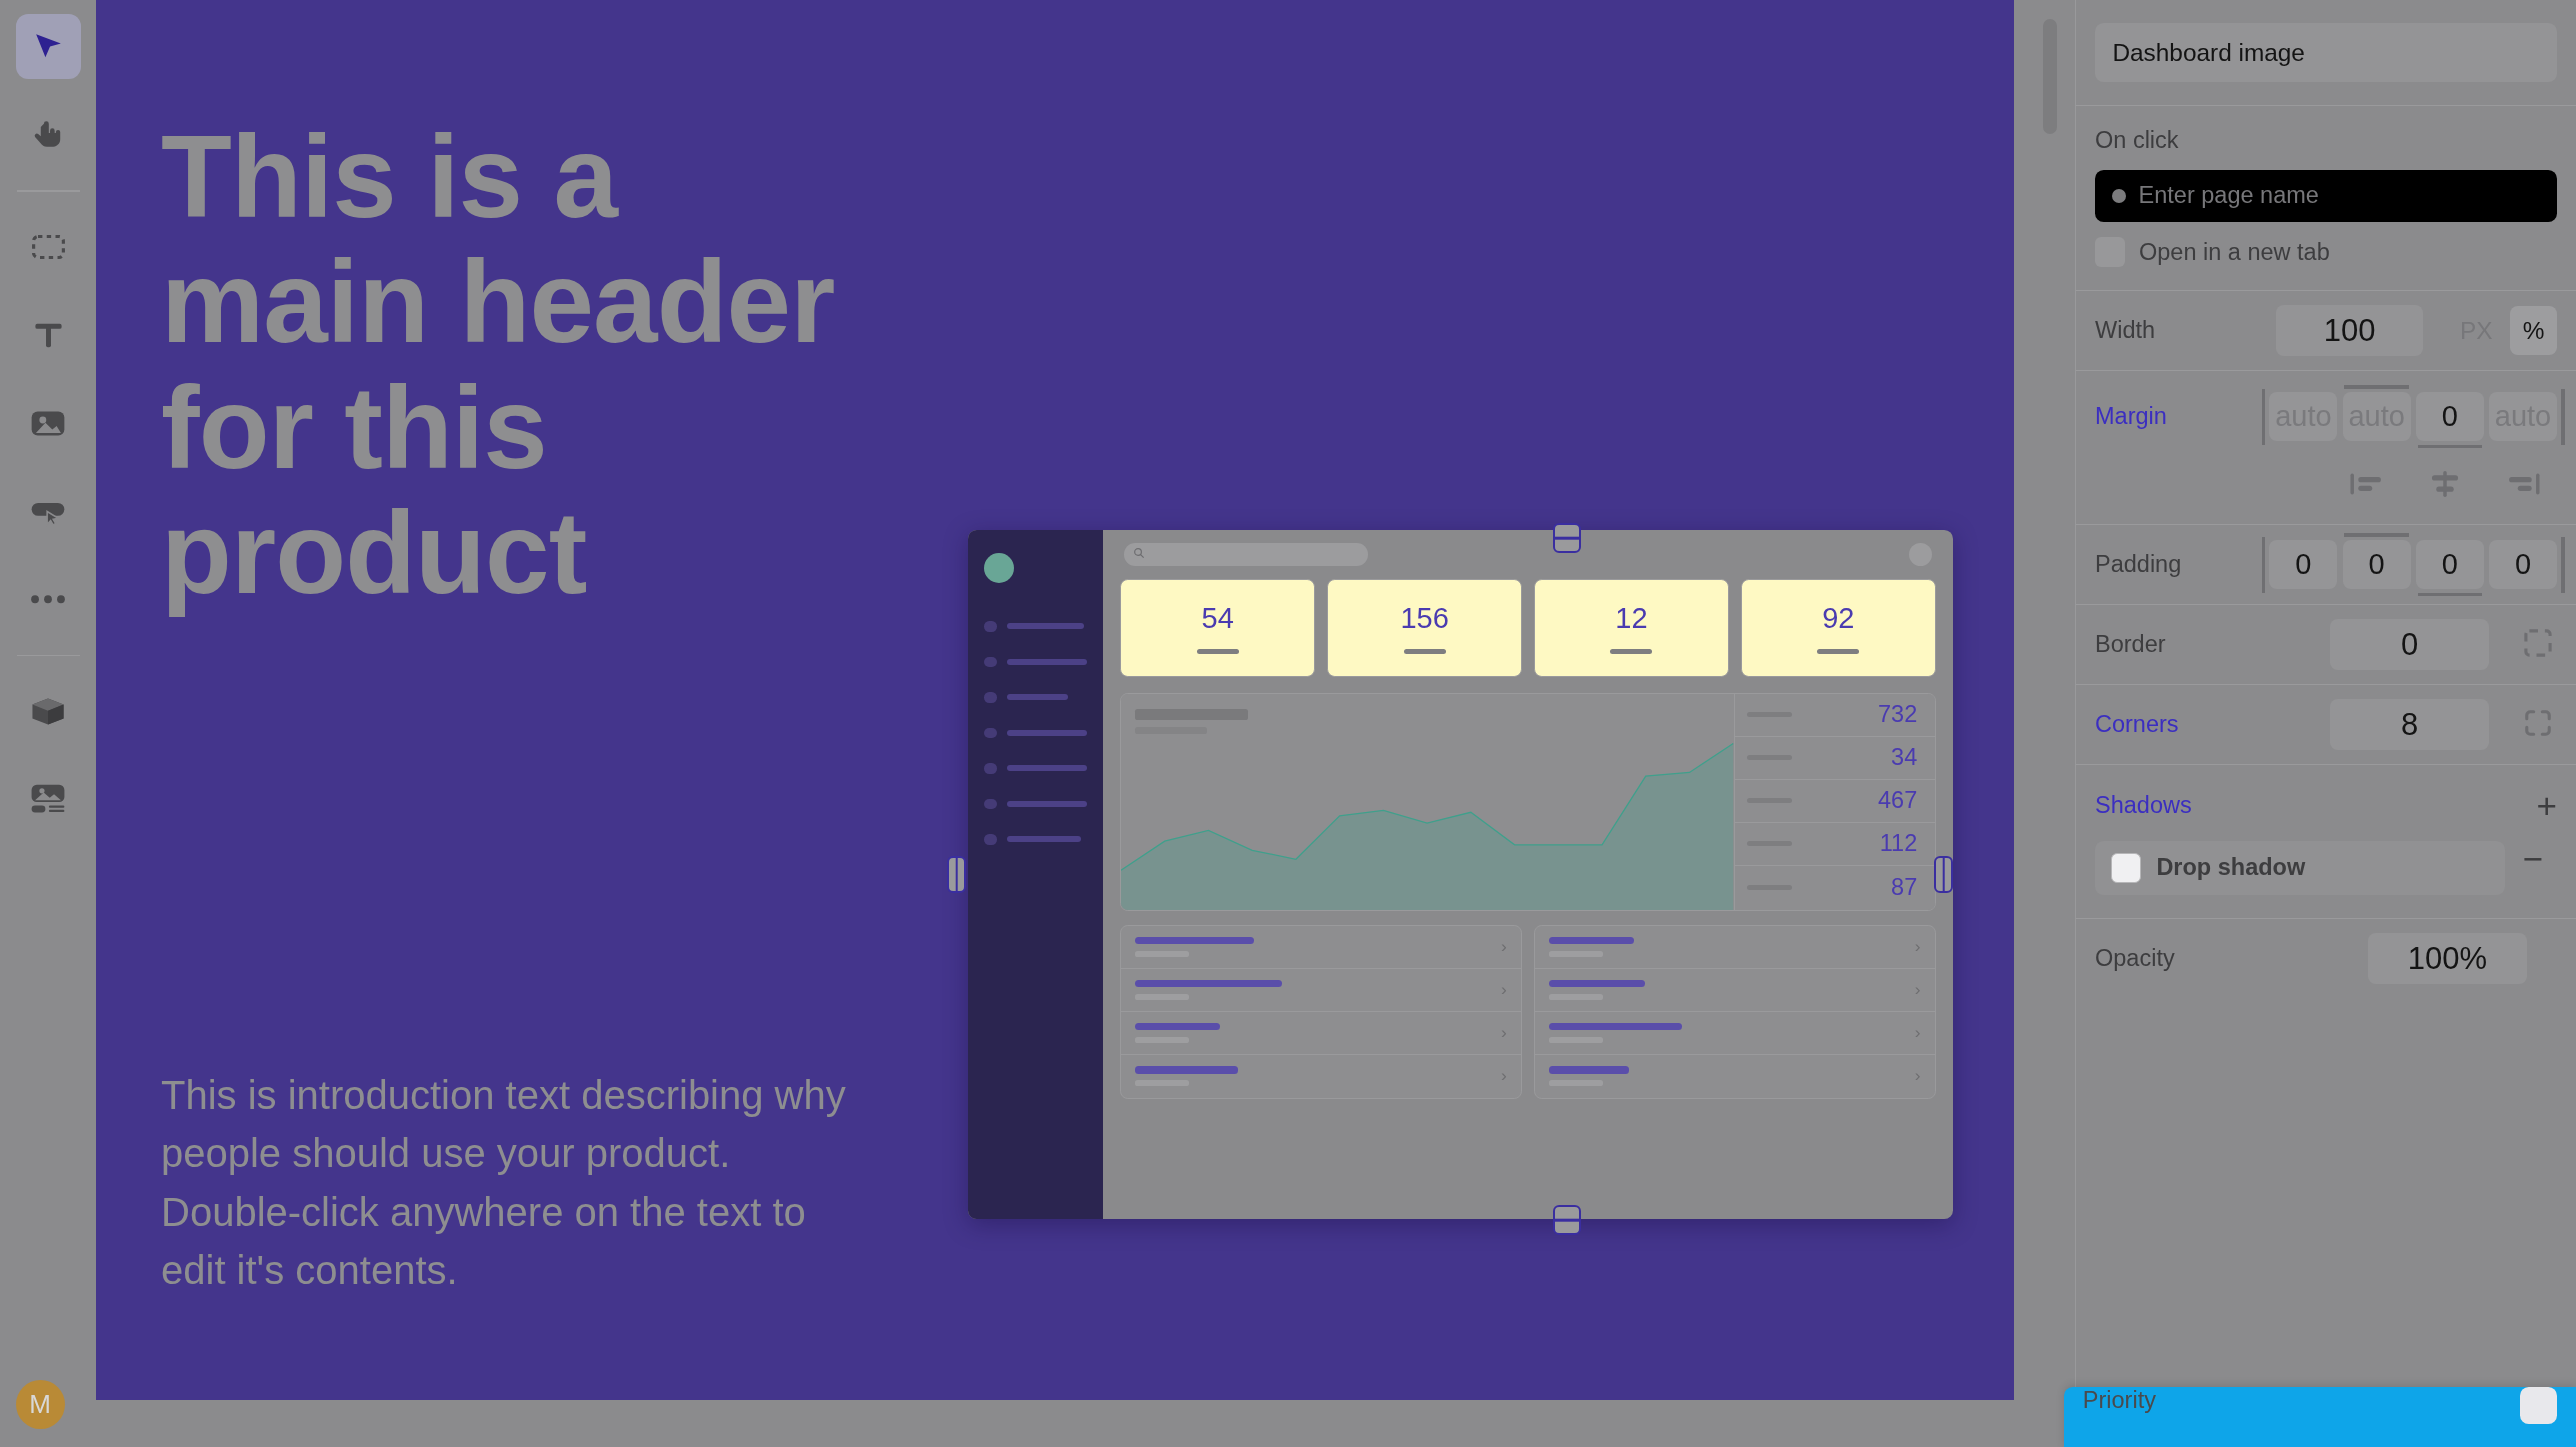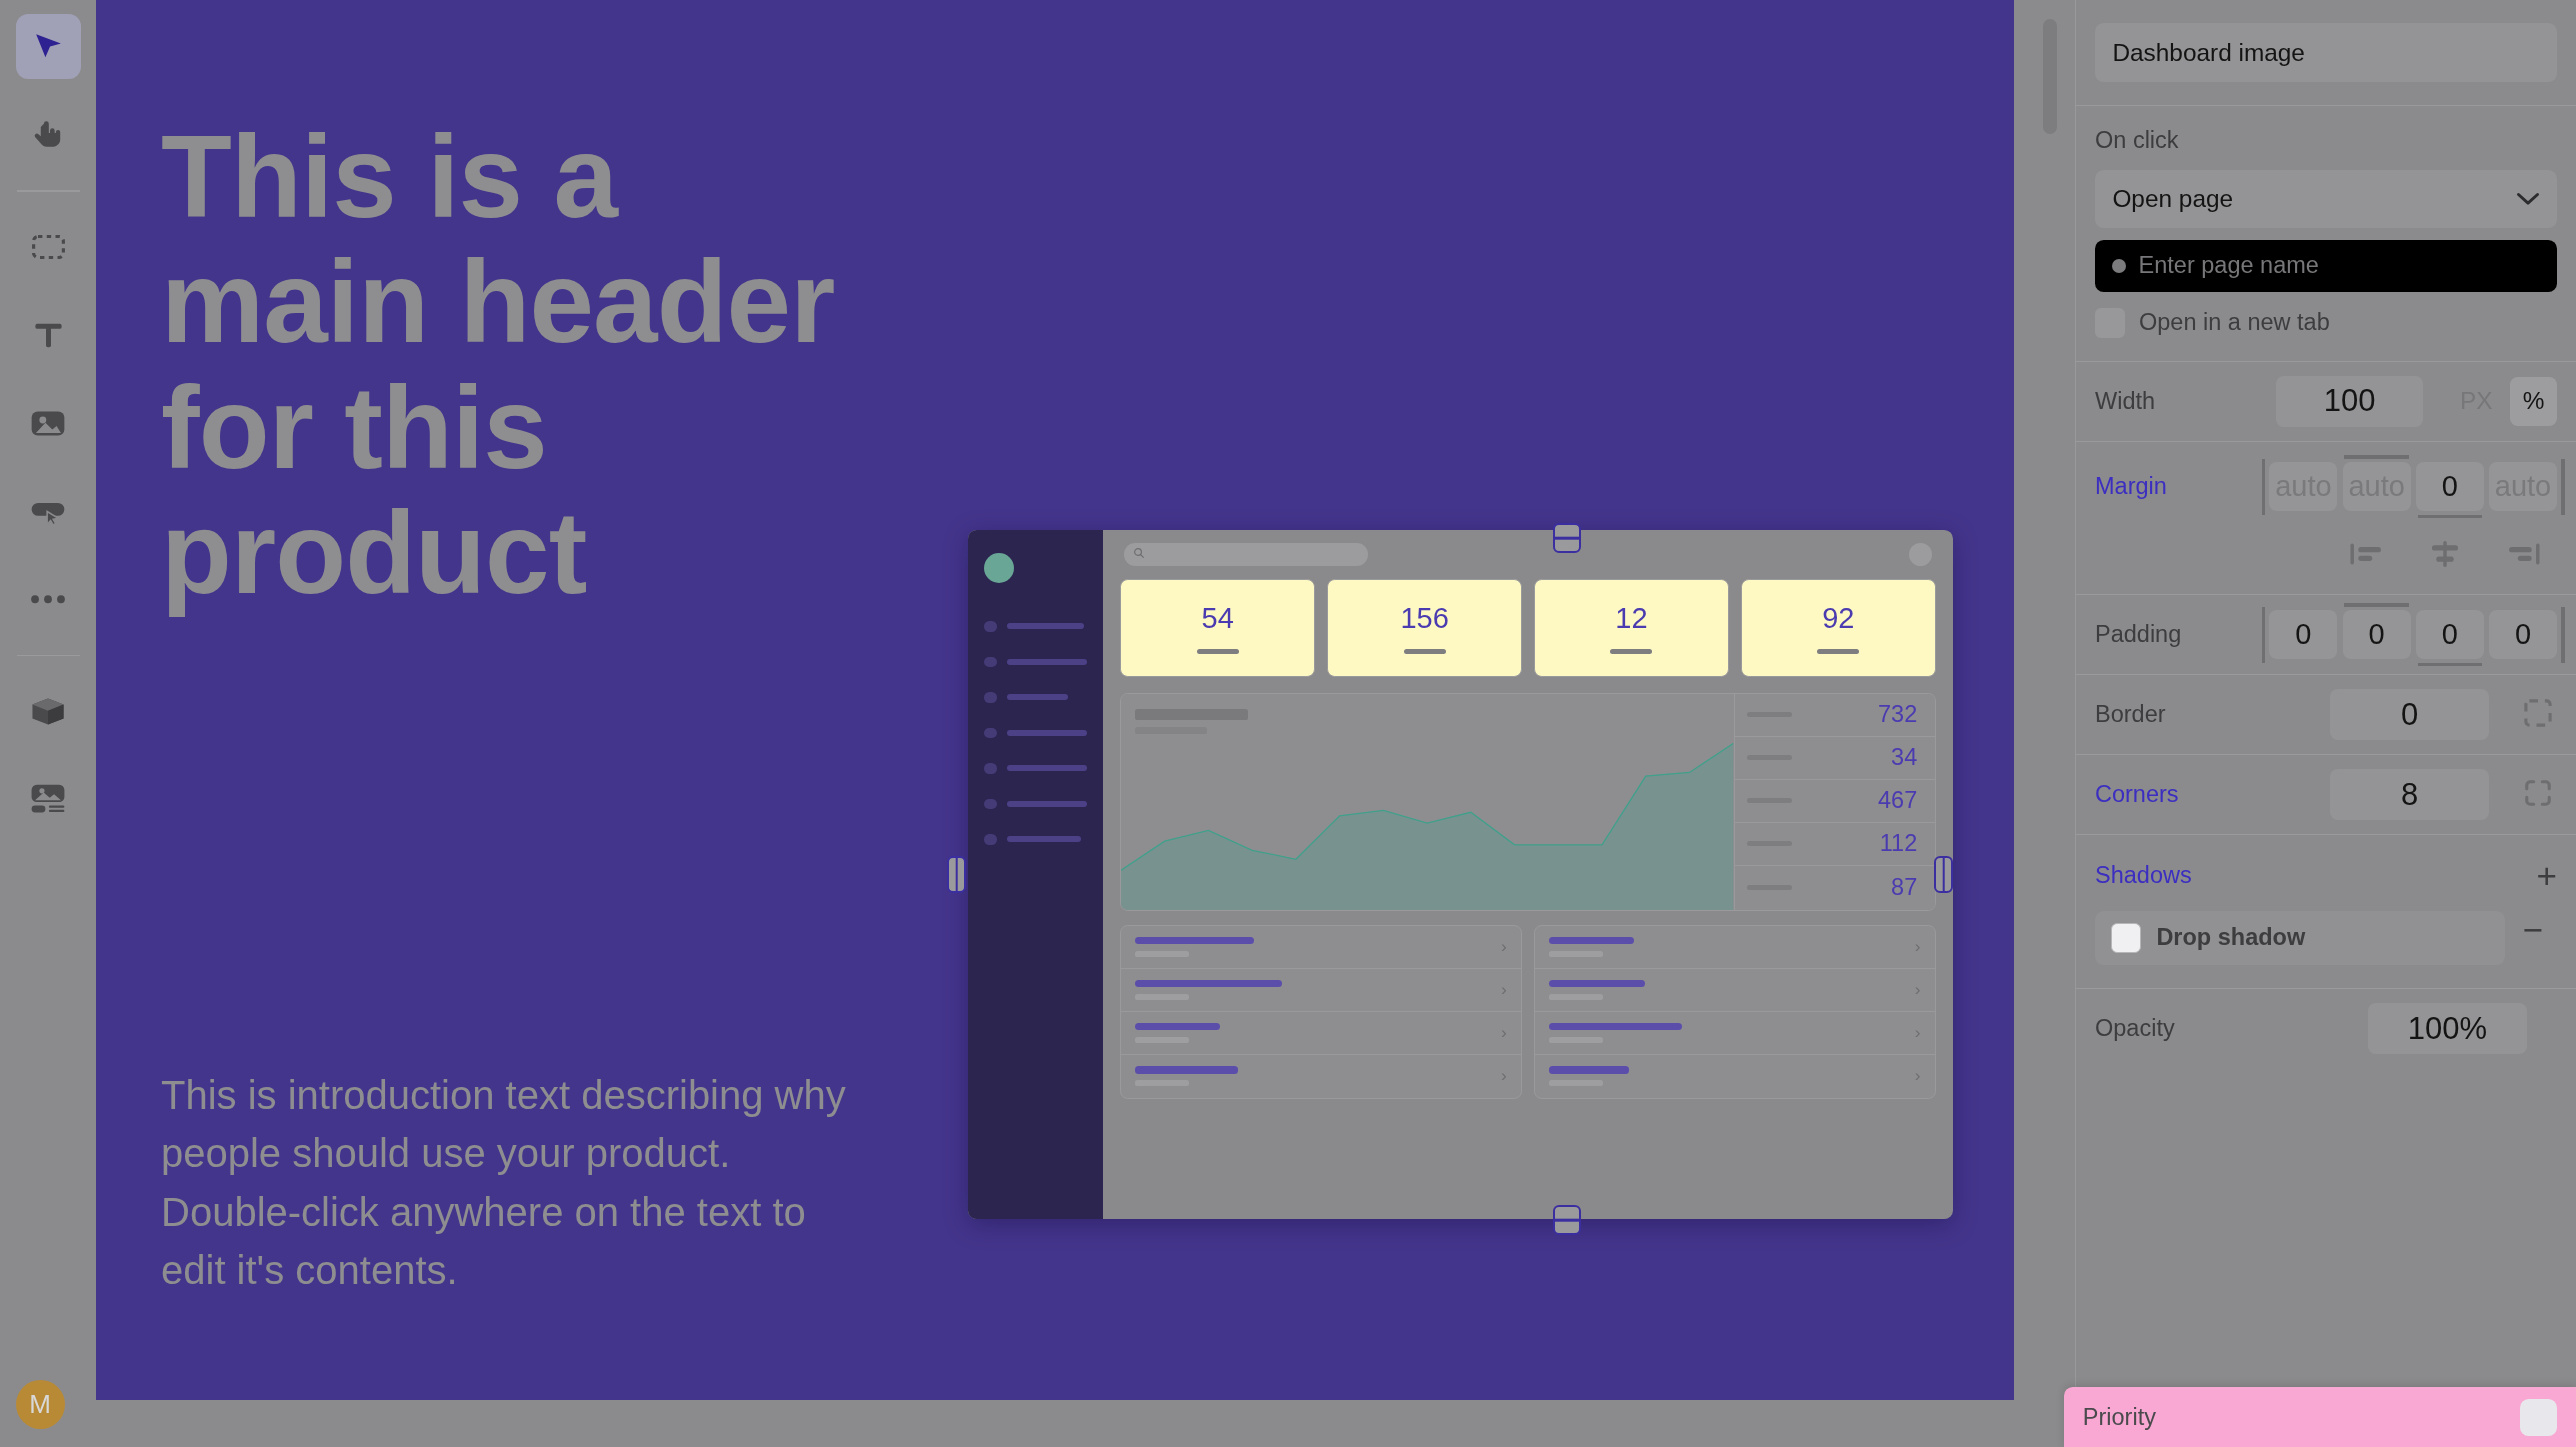--- a/index.html
+++ b/index.html
@@ -208,22 +208,22 @@
   #shadow-item {
     display: flex; align-items: center; gap: 15.7px;
     height: 54px; border-radius: 8.7px; background: #919193;
     padding: 0 15.7px; margin: 17.4px 0 0 0; width: calc(100% - 52px); font-weight: bold;
   }
   #shadow-row-wrap { display: flex; align-items: center; gap: 17.4px; padding-bottom: 23px;}
   #shadow-row-wrap .minus { font-size: 35px; color: #3d3d3f; line-height: 1; }
 
   #priority-bar {
     position: absolute; left: -12.2px; bottom: 0; right: 0; height: 61px;
-    background: #f9a8d4; border-radius: 8.7px 0 0 0;
-    display: flex; align-items: center; padding: 0 19px;
+    background: #0ea5e9; border-radius: 8.7px 0 0 0;
+    display: flex; padding: 0 19px;
     z-index: 50; box-shadow: 0 -1.7px 8.7px rgba(0,0,0,.12);
   }
   #priority-label { font-size: 23.5px; color: #4a4a4c; }
   #priority-toggle {
     margin-left: auto; width: 37px; height: 37px; border-radius: 8.7px; background: #e8e8ec;
   }
 </style>
 </head>
 <body>
 
@@ -500,28 +500,20 @@
   <div id="panel-scrollbar"></div>
 
   <div class="sect">
     <div id="name-field">
       <span>Dashboard image</span>
     </div>
   </div>
 
   <div class="sect" id="onclick-sect">
     <div id="onclick-label" class="lbl">On click</div>
-    <div id="onclick-select">
-      <span>Open page</span>
-      <span class="chevdown">
-        <svg width="26" height="15.7" viewBox="0 0 30 18">
-            <path d="M4 4 L15 14 L26 4" fill="none" stroke="#2c2c2e" stroke-width="3.4" stroke-linecap="round" stroke-linejoin="round"></path>
-          </svg>
-      </span>
-    </div>
     <div id="page-name-field">
       <span class="dot-ico"></span>
       <span id="page-name-ph">Enter page name</span>
     </div>
     <div class="chk-row">
       <span class="chk"></span>
       <span class="lbl">Open in a new tab</span>
     </div>
   </div>
 

